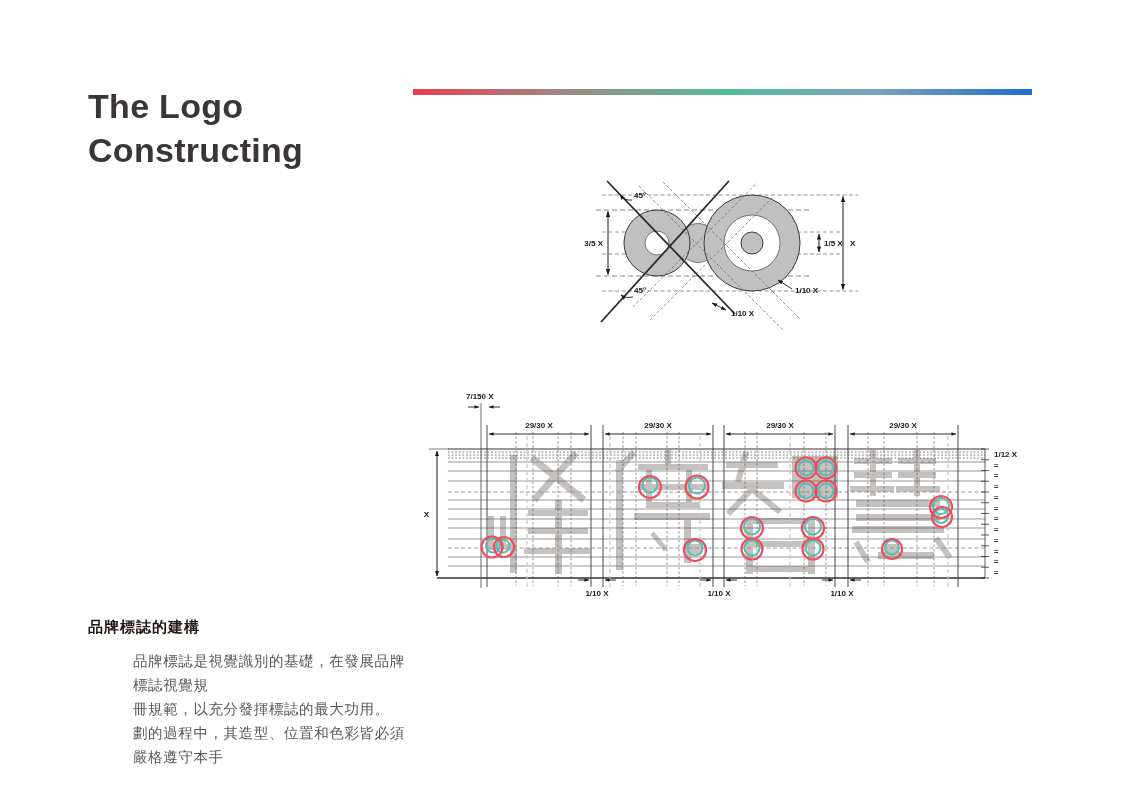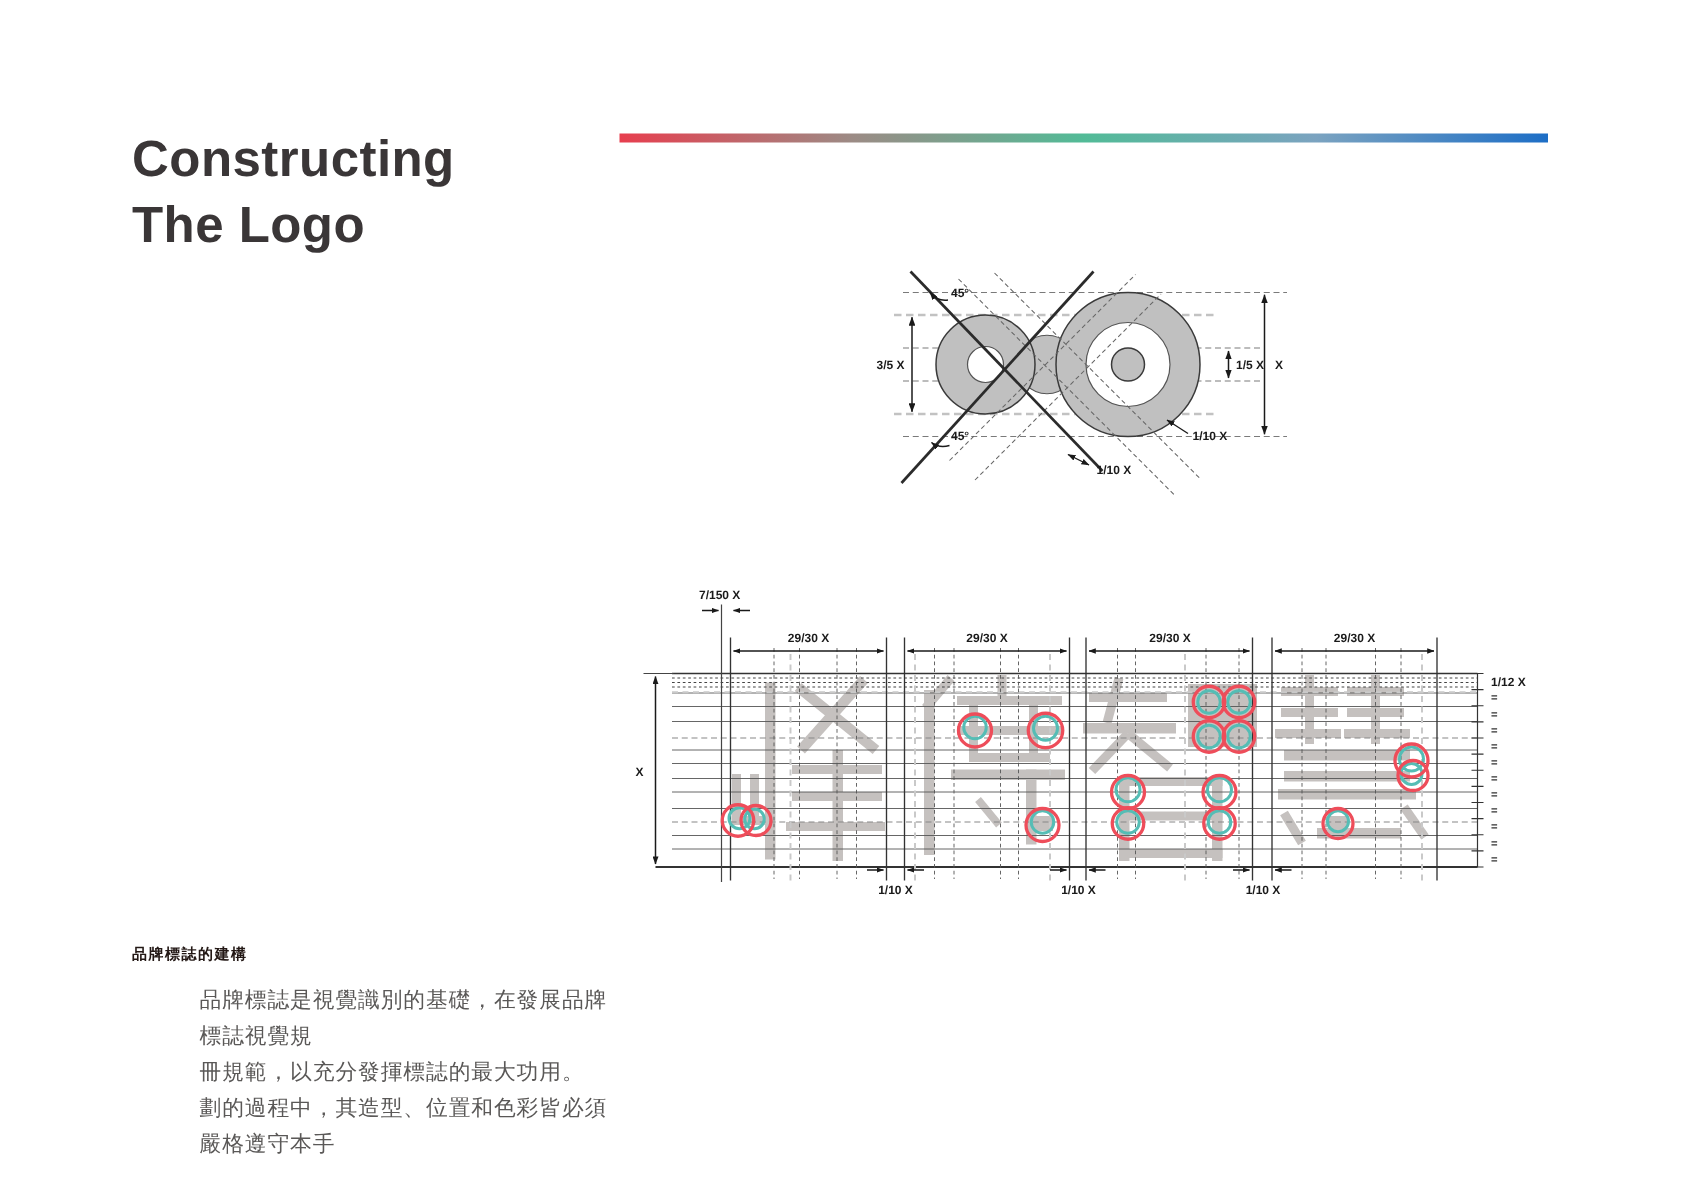--- a/index.html
+++ b/index.html
@@ -11,32 +11,32 @@
     position:absolute;left:88px;top:84px;
     font-size:34px;line-height:44px;font-weight:800;color:#3a3637;letter-spacing:.3px;
   }
   .gradient-bar{
     position:absolute;left:413px;top:89px;width:619px;height:6px;
   }
   .diagram{position:absolute;}
   #logo-diagram{left:570px;top:160px;}
   #grid-diagram{left:420px;top:380px;}
   .cn-block{position:absolute;left:88px;top:618px;width:330px;}
-  .cn-heading{font-size:10px;font-weight:700;color:#231815;margin:11px 0 12px 0;letter-spacing:1px;}
+  .cn-heading{font-size:15px;font-weight:700;color:#231815;margin:0 0 12px 0;letter-spacing:1px;}
   .cn-line{font-size:14.5px;line-height:24px;color:#5a5857;letter-spacing:.6px;margin-left:45px;}
   svg text{font-family:"Liberation Sans","DejaVu Sans",sans-serif;font-weight:700;fill:#1a1a1a;}
   .dim-label{font-size:8px;}
   .eq-mark{font-size:7.5px;fill:#333;}
 </style>
 </head>
 <body>
 
 <div class="page-title">
+  <div>The Logo</div>
   <div>Constructing</div>
-  <div>The Logo</div>
 </div>
 
 <div class="gradient-bar" style="background: linear-gradient(90deg, rgb(231, 62, 78), rgb(156, 139, 133), rgb(82, 187, 151), rgb(123, 163, 192), rgb(29, 110, 198));"></div>
 
 <svg id="logo-diagram" class="diagram" width="320" height="170" viewBox="570 160 320 170">
   <defs>
     <marker id="arrA" viewBox="0 0 6 4.4" refX="5.6" refY="2.2" markerWidth="6" markerHeight="4.4" orient="auto-start-reverse">
       <path d="M0,0 L6,2.2 L0,4.4 z" fill="#1a1a1a"></path>
     </marker>
   </defs>

